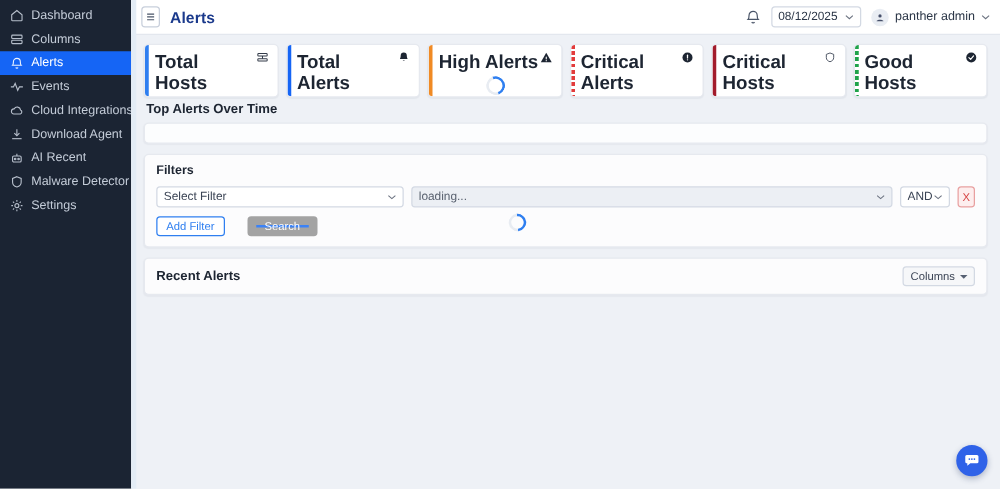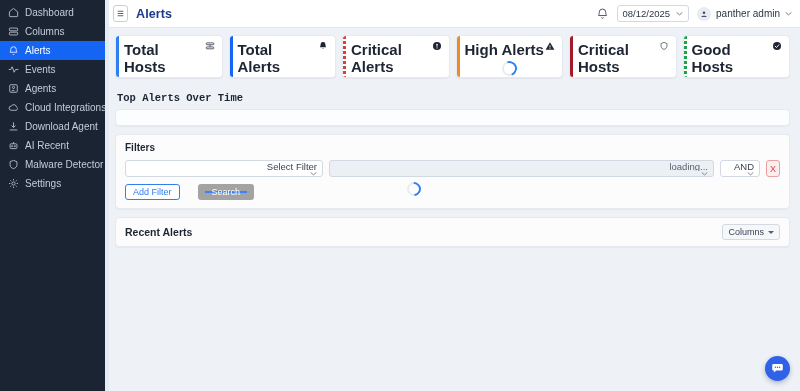--- a/index.html
+++ b/index.html
@@ -81,36 +81,36 @@
   .card-title { font-size: 15px; font-weight: bold; color: #1d2532; }
   .card-ico { width: 10px; height: 10px; flex: 0 0 10px; }
   .card-ico svg { width: 10px; height: 10px; display: block; }
   .spinner {
     width: 15px; height: 15px; border-radius: 50%;
     border: 2px solid #e8ecf2; border-top-color: #2f7ff0; border-right-color:#2f7ff0;
     transform: rotate(25deg);
     margin: 3px auto 0 auto;
   }
 
-  .section-title { font-size: 10.5px; font-weight: bold; color: #1d2532; margin: 14px 0 5px 2px; font-family: Liberation Mono, monospace; }
+  .section-title { font-size: 10.5px; font-weight: bold; color: #1d2532; margin: 3px 0 5px 2px; }
 
   .panel {
     background: #fcfcfd; border: 1px solid #e6e9ef; border-radius: 4px;
     box-shadow: 0 1px 1px rgba(20,30,50,.04);
   }
   .chart-panel { height: 17px; margin-bottom: 8px; background:#fcfdfe; }
 
   
   .filters { padding: 7px 9px 8px 9px; }
   .filters-title { font-size: 10px; font-weight: bold; color: #1d2532; margin-bottom: 7px; }
   .filter-row { display: flex; align-items: center; gap: 6px; }
   .select {
     height: 17px; border: 1px solid #d3d9e3; border-radius: 3px; background: #fff;
-    display: flex; align-items: flex-end; padding: 0 5px;
-    font-size: 9.5px; color: #3a4henry; color: #3a4354; cursor: pointer; flex-direction: column;
+    display: flex; align-items: center; padding: 0 5px;
+    font-size: 9.5px; color: #3a4henry; color: #3a4354; cursor: pointer;
   }
   .select .lbl { flex: 1; white-space: nowrap; overflow: hidden; }
   .sel-filter { flex: 0 0 198px; }
   .sel-op { flex: 0 0 198px; }
   .sel-val { flex: 1 1 auto; background: #eceff4; color: #59616f; }
   .sel-and { flex: 0 0 40px; }
   .btn-x {
     width: 14px; height: 17px; border: 1px solid #e8a0a0; border-radius: 3px;
     background: #fdeeee; color: #d64545; font-size: 9px;
     display: flex; align-items: center; justify-content: center; cursor: pointer;
@@ -190,30 +190,20 @@
 
     <div class="nav-item">
       <span class="nav-ico">
         <svg viewBox="0 0 16 16" fill="none" stroke="currentColor" stroke-width="1.3">
             <path d="M1 8h3l2-4 3 8 2-4h4"></path>
           </svg>
       </span>
       <span>Events</span>
     </div>
 
-    <div class="nav-item">
-      <span class="nav-ico">
-        <svg viewBox="0 0 16 16" fill="none" stroke="currentColor" stroke-width="1.3">
-            <rect x="2.5" y="2.5" width="11" height="11" rx="1.5"></rect>
-            <circle cx="8" cy="6.5" r="1.6"></circle>
-            <path d="M5 12c.6-1.8 4.4-1.8 5 0"></path>
-          </svg>
-      </span>
-      <span>Agents</span>
-    </div>
 
     <div class="nav-item">
       <span class="nav-ico">
         <svg viewBox="0 0 16 16" fill="none" stroke="currentColor" stroke-width="1.3">
             <path d="M4.5 12a3 3 0 0 1 .3-6 4 4 0 0 1 7.5 1.2A2.6 2.6 0 0 1 12 12z"></path>
           </svg>
       </span>
       <span>Cloud Integrations</span>
     </div>
 
@@ -328,43 +318,43 @@
               <svg viewBox="0 0 16 16" fill="#1d2532">
                   <path d="M8 1.6a3.9 3.9 0 0 0-3.9 3.9c0 3.2-1.1 4.3-1.1 4.3h10s-1.1-1.1-1.1-4.3A3.9 3.9 0 0 0 8 1.6z"></path>
                   <path d="M6.7 11.4a1.4 1.4 0 0 0 2.6 0z"></path>
                 </svg>
             </span>
           </div>
           <div class="spinner"></div>
         </div>
 
         <div class="card">
+          <span class="accent" style="background:#f08a24"></span>
+          <div class="card-head">
+            <span class="card-title">High Alerts</span>
+            <span class="card-ico">
+              <svg viewBox="0 0 16 16">
+                  <path d="M8 2 15 14H1z" fill="#1d2532"></path>
+                  <rect x="7.3" y="6.6" width="1.4" height="4" rx=".6" fill="#fff"></rect>
+                  <circle cx="8" cy="12" r=".8" fill="#fff"></circle>
+                </svg>
+            </span>
+          </div>
+          <div class="spinner"></div>
+        </div>
+
+        <div class="card">
           <span class="accent dotted" style="color:#e23b3b"></span>
           <div class="card-head">
             <span class="card-title">Critical Alerts</span>
             <span class="card-ico">
               <svg viewBox="0 0 16 16">
                   <circle cx="8" cy="8" r="6.4" fill="#1d2532"></circle>
                   <rect x="7.2" y="4.3" width="1.6" height="5" rx=".7" fill="#fff"></rect>
                   <circle cx="8" cy="11" r=".9" fill="#fff"></circle>
-                </svg>
-            </span>
-          </div>
-          <div class="spinner"></div>
-        </div>
-
-        <div class="card">
-          <span class="accent" style="background:#f08a24"></span>
-          <div class="card-head">
-            <span class="card-title">High Alerts</span>
-            <span class="card-ico">
-              <svg viewBox="0 0 16 16">
-                  <path d="M8 2 15 14H1z" fill="#1d2532"></path>
-                  <rect x="7.3" y="6.6" width="1.4" height="4" rx=".6" fill="#fff"></rect>
-                  <circle cx="8" cy="12" r=".8" fill="#fff"></circle>
                 </svg>
             </span>
           </div>
           <div class="spinner"></div>
         </div>
 
         <div class="card">
           <span class="accent" style="background:#a21b2b"></span>
           <div class="card-head">
             <span class="card-title">Critical Hosts</span>

